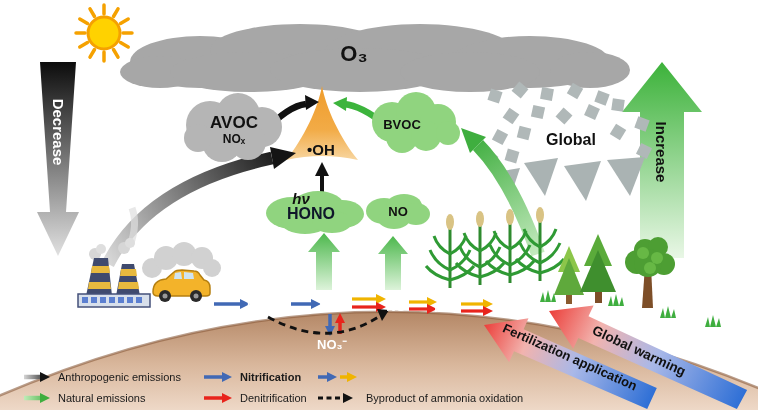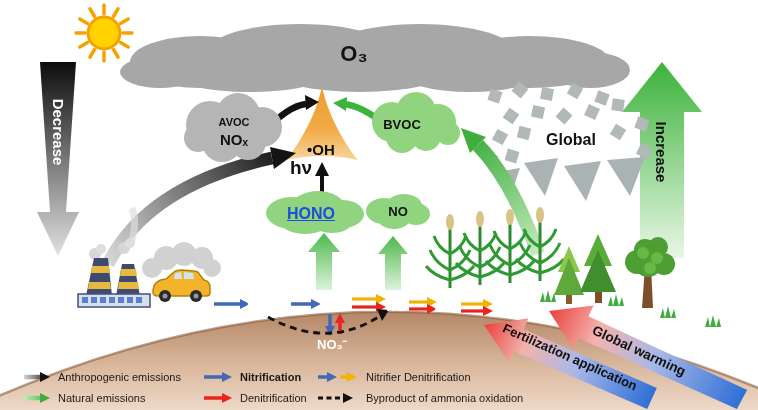--- a/index.html
+++ b/index.html
@@ -2,21 +2,21 @@
 <html><head>
 <meta charset="utf-8">
 <style>
   html,body{margin:0;padding:0;background:#fff;}
   .stage{position:relative;width:758px;height:410px;background:#ffffff;overflow:hidden;
          font-family:"Liberation Sans",sans-serif;}
   .stage svg{position:absolute;left:0;top:0;}
   .label{position:absolute;white-space:nowrap;font-weight:bold;color:#111;
          transform:translate(-50%,-50%);line-height:1;}
   .white{color:#ffffff;}
-  .red{color:#1d4ed8;text-decoration:underline;}
+  .red{color:#0f172a;}
   .legend-label{position:absolute;white-space:nowrap;font-weight:normal;color:#1a1a1a;
         font-size:11px;transform:translate(0,-50%);}
 </style>
 </head>
 <body>
 
 <div class="stage">
 
 <svg width="758" height="410" viewBox="0 0 758 410">
   <defs>
@@ -364,25 +364,25 @@
     <line x1="340" y1="377" x2="349" y2="377" stroke="#f0b400" stroke-width="3.5"></line>
     <polygon fill="#f0b400" points="357,377 347,372 347,382"></polygon>
   </g>
   <g>
     <line x1="318" y1="398" x2="343" y2="398" stroke="#111111" stroke-width="2.8" stroke-dasharray="5 3.5"></line>
     <polygon fill="#111111" points="353,398 343,393 343,403"></polygon>
   </g>
 </svg>
 
 <div class="label" style="left:354px;top:54px;font-size:22px;">O₃</div>
-<div class="label" style="left:234px;top:122px;font-size:11px;">AVOC</div>
-<div class="label" style="left:234px;top:139px;font-size:15px;">NOₓ</div>
+<div class="label" style="left:234px;top:122px;font-size:17px;">AVOC</div>
+<div class="label" style="left:234px;top:139px;font-size:12px;">NOₓ</div>
 <div class="label" style="left:402px;top:124px;font-size:13px;">BVOC</div>
 <div class="label" style="left:321px;top:149px;font-size:15px;">•OH</div>
-<div class="label" style="left:301px;top:167px;font-size:19px;">hν</div>
+<div class="label" style="left:301px;top:198px;font-size:15px;font-style:italic;">hν</div>
 <div class="label red" style="left:311px;top:214px;font-size:16px;">HONO</div>
 <div class="label" style="left:398px;top:211px;font-size:13px;">NO</div>
 <div class="label" style="left:571px;top:140px;font-size:16px;">Global</div>
 
 <div class="label white" style="left:58px;top:132px;font-size:15px;transform:translate(-50%,-50%) rotate(90deg);">Decrease</div>
 <div class="label" style="left:661px;top:152px;font-size:15px;transform:translate(-50%,-50%) rotate(90deg);">Increase</div>
 
 <div class="label white" style="left:197px;top:306px;font-size:13px;">NH₄⁺</div>
 <div class="label white" style="left:266px;top:305px;font-size:13px;padding-left:6px;">NH₂OH</div>
 <div class="label white" style="left:334px;top:304px;font-size:13px;">NO₂⁻</div>
@@ -391,16 +391,15 @@
 <div class="label white" style="left:503px;top:309px;font-size:13px;">N₂</div>
 <div class="label white" style="left:332px;top:344px;font-size:13px;">NO₃⁻</div>
 
 <div class="label" style="left:570px;top:357px;font-size:13px;transform:translate(-50%,-50%) rotate(24deg);">Fertilization application</div>
 <div class="label" style="left:639px;top:351px;font-size:13.5px;transform:translate(-50%,-50%) rotate(25deg);">Global warming</div>
 
 <div class="legend-label" style="left:58px;top:377px;">Anthropogenic emissions</div>
 <div class="legend-label" style="left:58px;top:398px;">Natural emissions</div>
 <div class="legend-label" style="left:240px;top:377px;font-weight:bold;">Nitrification</div>
 <div class="legend-label" style="left:240px;top:398px;">Denitrification</div>
-<div class="legend-label" style="left:366px;top:377px;">Nitrifier Denitrification</div>
 <div class="legend-label" style="left:366px;top:398px;">Byproduct of ammonia oxidation</div>
 
 </div>
 
 </body></html>

